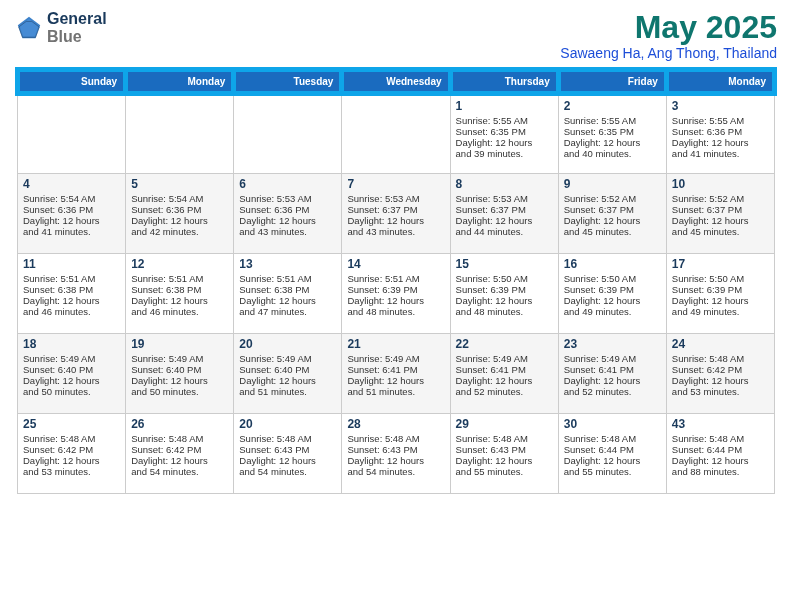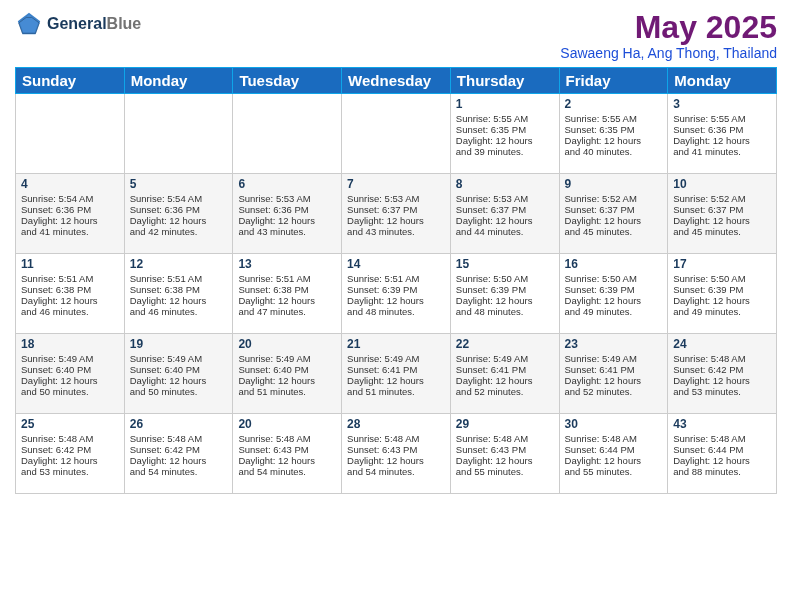--- a/index.html
+++ b/index.html
@@ -20,21 +20,21 @@
       justify-content: space-between;
       align-items: flex-start;
       margin-bottom: 6px;
     }
     .logo {
       display: flex;
       align-items: center;
     }
     .logo-text {
       display: flex;
-      flex-direction: row;
+      flex-direction: column;
       line-height: 1.1;
     }
     .logo-general {
       font-size: 16px;
       font-weight: bold;
       color: #1a3a5c;
     }
     .logo-blue {
       font-size: 16px;
       font-weight: bold;
@@ -44,40 +44,40 @@
       width: 28px;
       height: 28px;
       margin-right: 4px;
     }
     .title-block {
       text-align: right;
     }
     .month-title {
       font-size: 32px;
       font-weight: bold;
-      color: #701a75;
+      color: #0f766e;
       line-height: 1.1;
     }
     .location {
       font-size: 14px;
       color: #1d4ed8;
     }
     .calendar {
       width: 100%;
       border-collapse: collapse;
       table-layout: fixed;
     }
     .calendar th {
       background-color: #1a6bbf;
       color: white;
-      text-align: left;
+      text-align: right;
       padding: 4px 6px;
-      font-size: 15px;
-      font-weight: bold;
-      border: 1px solid #0ea5e9;
+      font-size: 10px;
+      font-weight: bold;
+      border: 5px solid #0ea5e9;
     }
     .calendar td {
       vertical-align: top;
       border: 1px solid #ccc;
       padding: 3px 5px;
       font-size: 9.5px;
       color: #333;
       height: 80px;
       background: #fff;
     }

